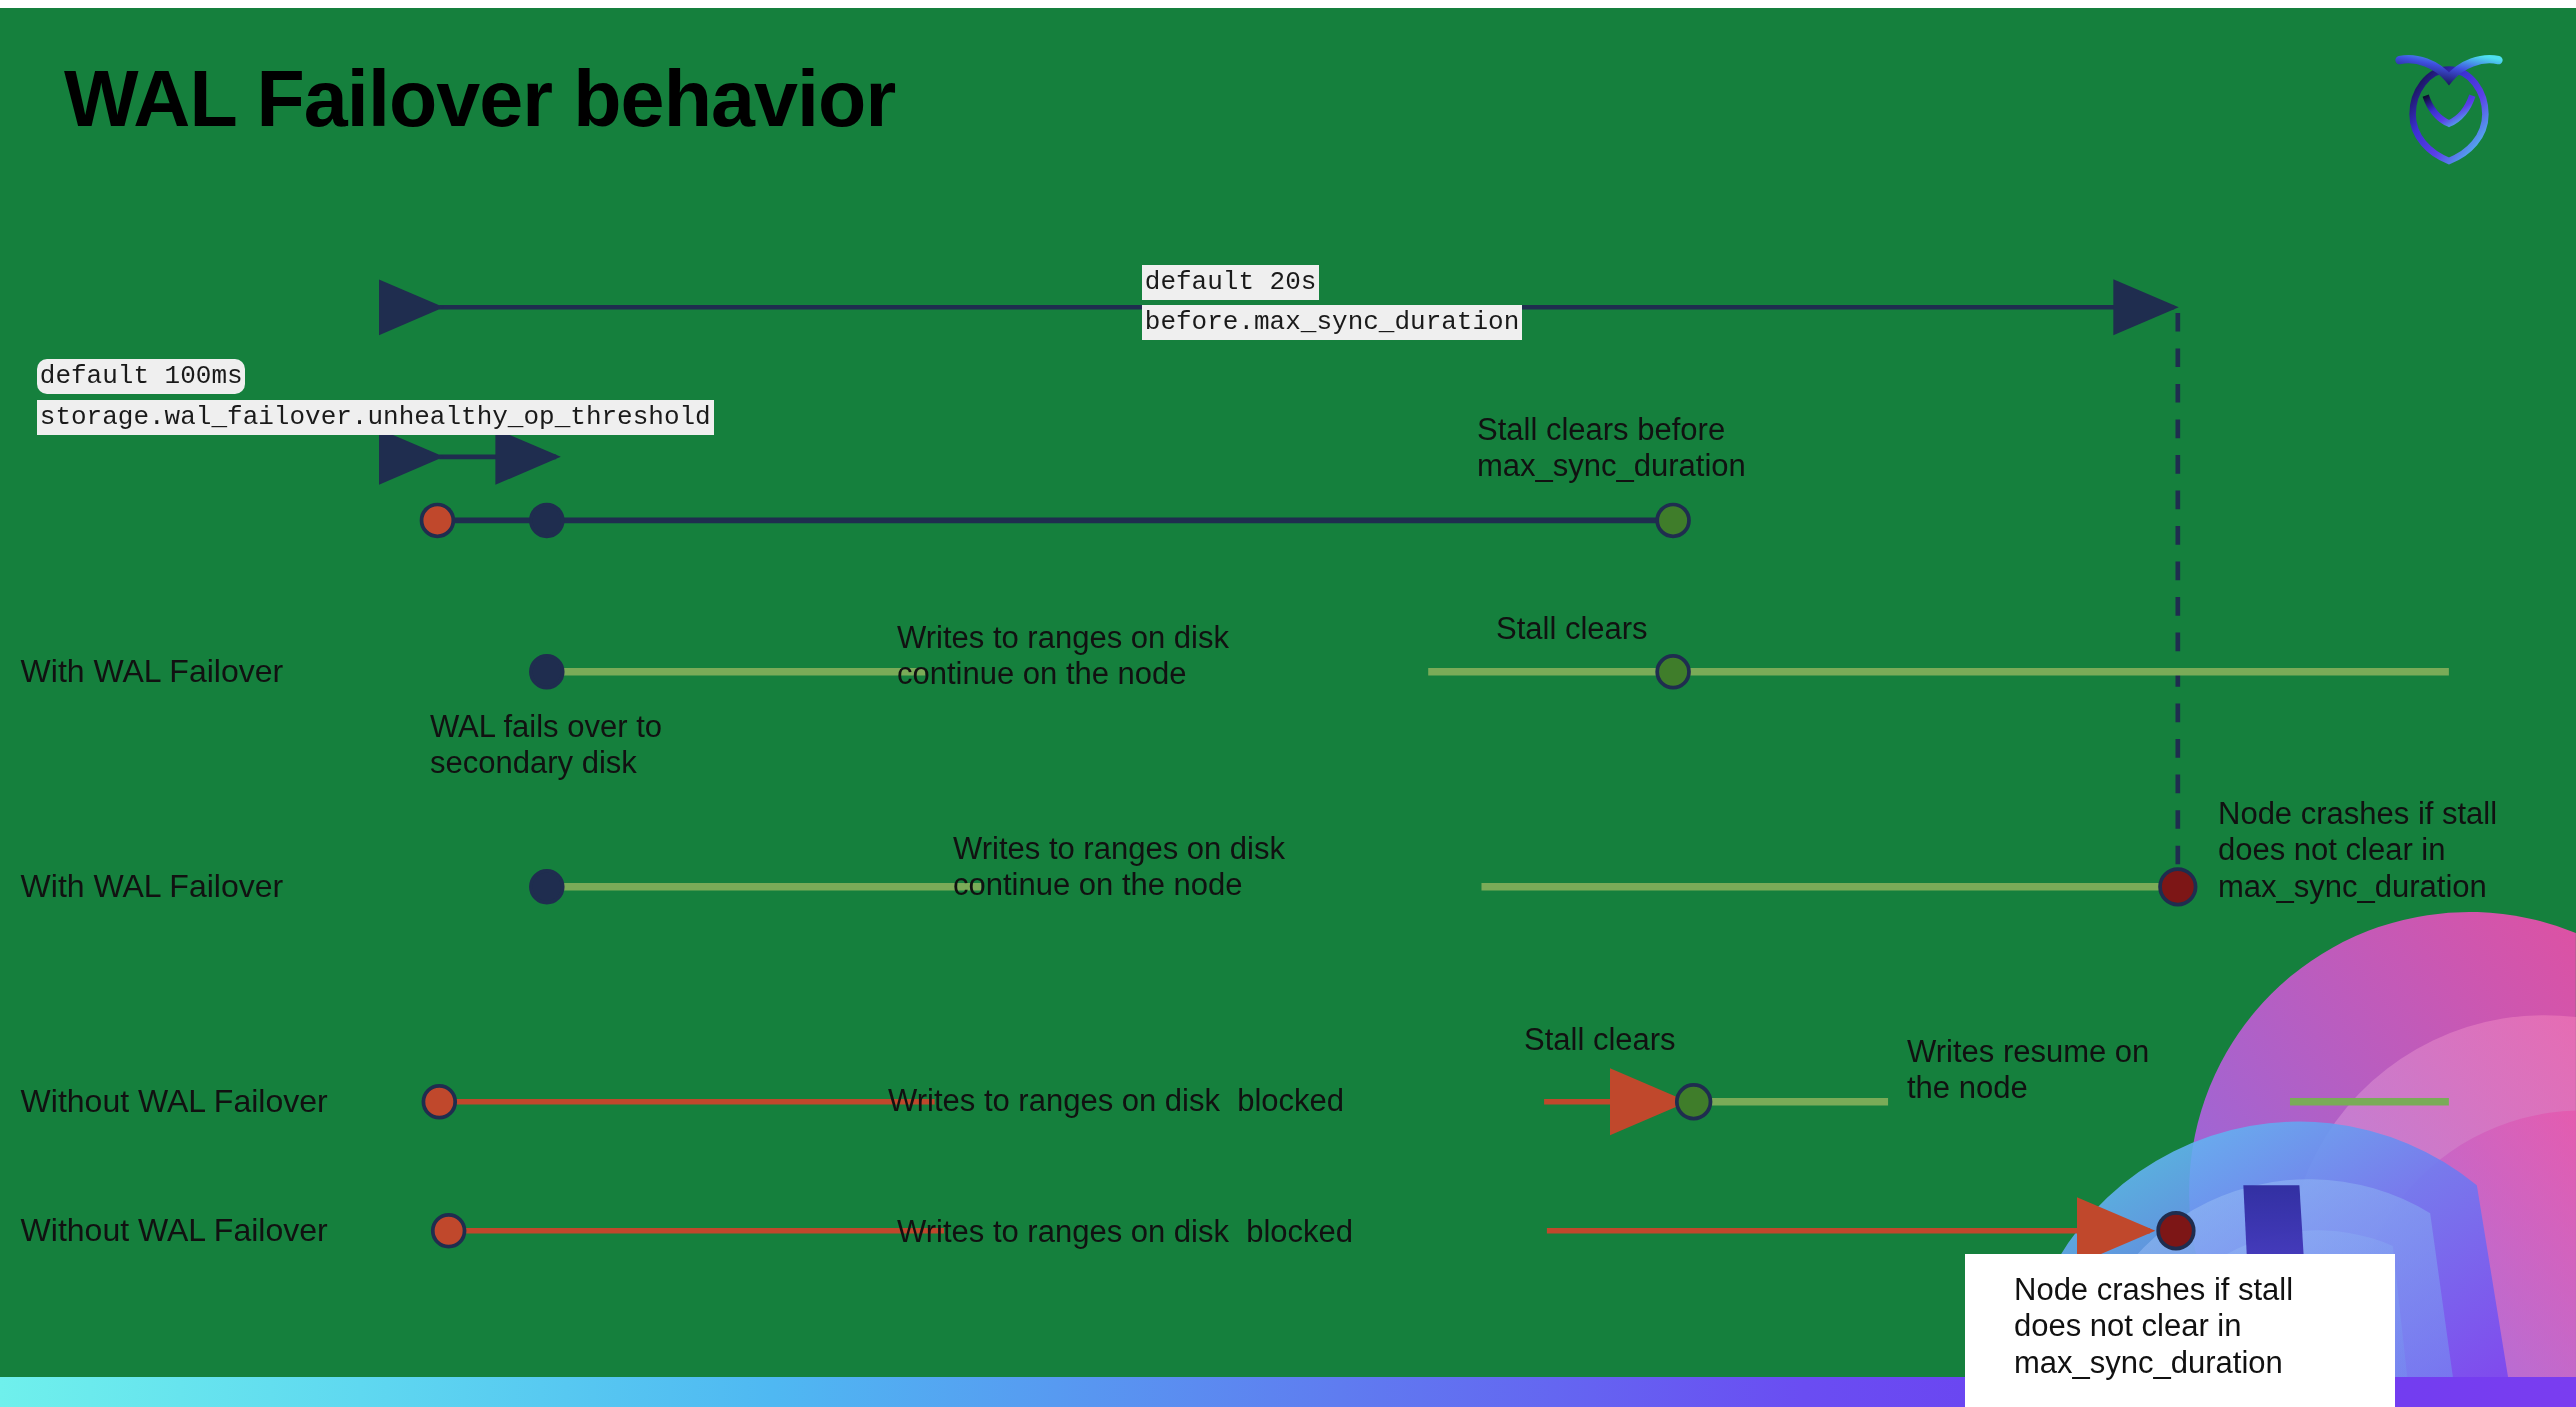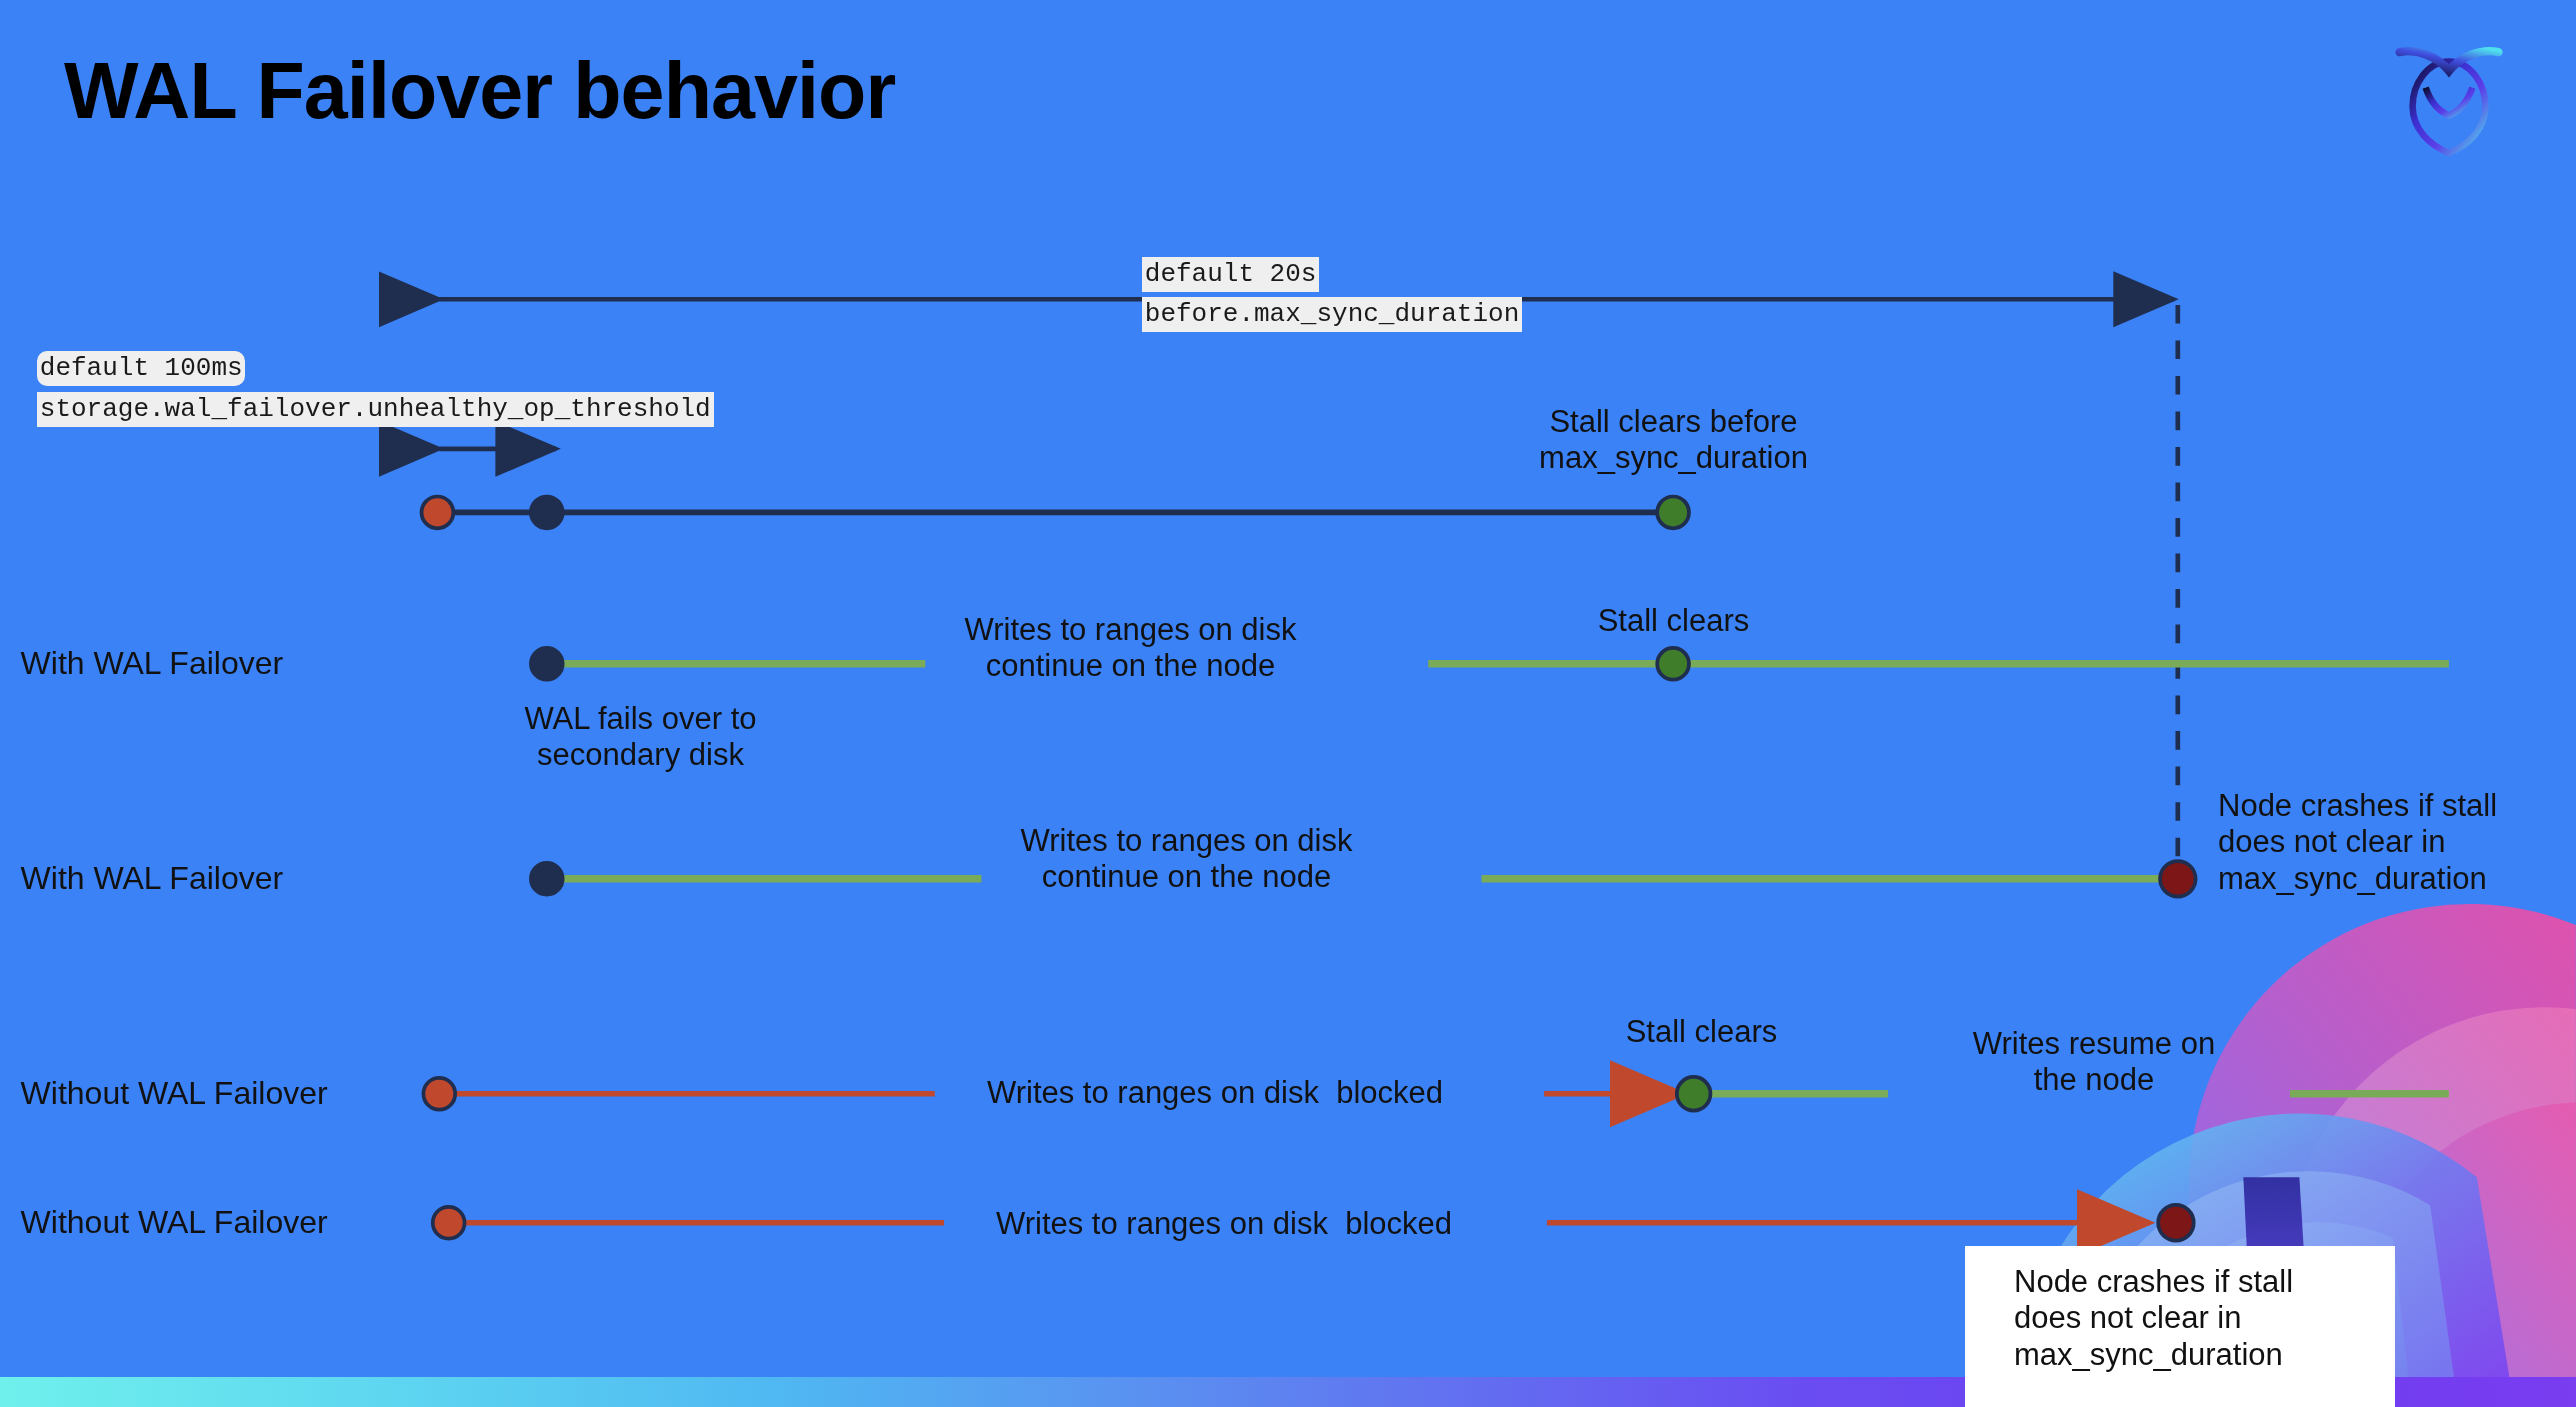--- a/index.html
+++ b/index.html
@@ -1,18 +1,18 @@
 <!DOCTYPE html>
 <html style="font-size:15px"><head>
 <meta charset="utf-8">
 <style>
   html,body{margin:0;padding:0;background:#ffffff;}
   body{width:2576px;height:1408px;position:relative;overflow:hidden;
        font-family:"Liberation Sans","DejaVu Sans",sans-serif;color:#111111;}
-  .slide{position:absolute;inset:0;background:#3b82f6;}
+  .slide{position:absolute;inset:0;background:#15803d;margin-top:8px;}
 
   
   #page-title{
     position:absolute;left:64px;top:45px;
     font-size:79px;font-weight:bold;letter-spacing:-0.9px;color:#000;
     white-space:nowrap;
   }
 
   
   #logo{position:absolute;left:2379px;top:26px;width:140px;height:140px;}
@@ -30,21 +30,21 @@
   #diagram{position:absolute;left:0;top:0;width:2576px;height:1408px;}
 
   
   .chip{position:absolute;font-family:"Liberation Mono","DejaVu Sans Mono",monospace;
         font-size:26px;color:#1a1a1a;background:#efefef;white-space:pre;
         line-height:1.28;padding:0.9px 2.8px;}
 
   
   .lbl{position:absolute;font-size:31px;line-height:1.17;color:#111;
        white-space:pre;}
-  .lbl.c{text-align:center;}
+  .lbl.c{}
   .row-label{position:absolute;font-size:32px;color:#111;white-space:nowrap;}
 
   
   #crash-callout-box{position:absolute;left:1965px;top:1246px;
       width:430px;height:162px;background:#ffffff;}
   #crash-callout-text{position:absolute;left:2014px;top:1264px;
       font-size:31px;line-height:1.17;color:#111;white-space:pre;}
 </style>
 </head>
 <body>

